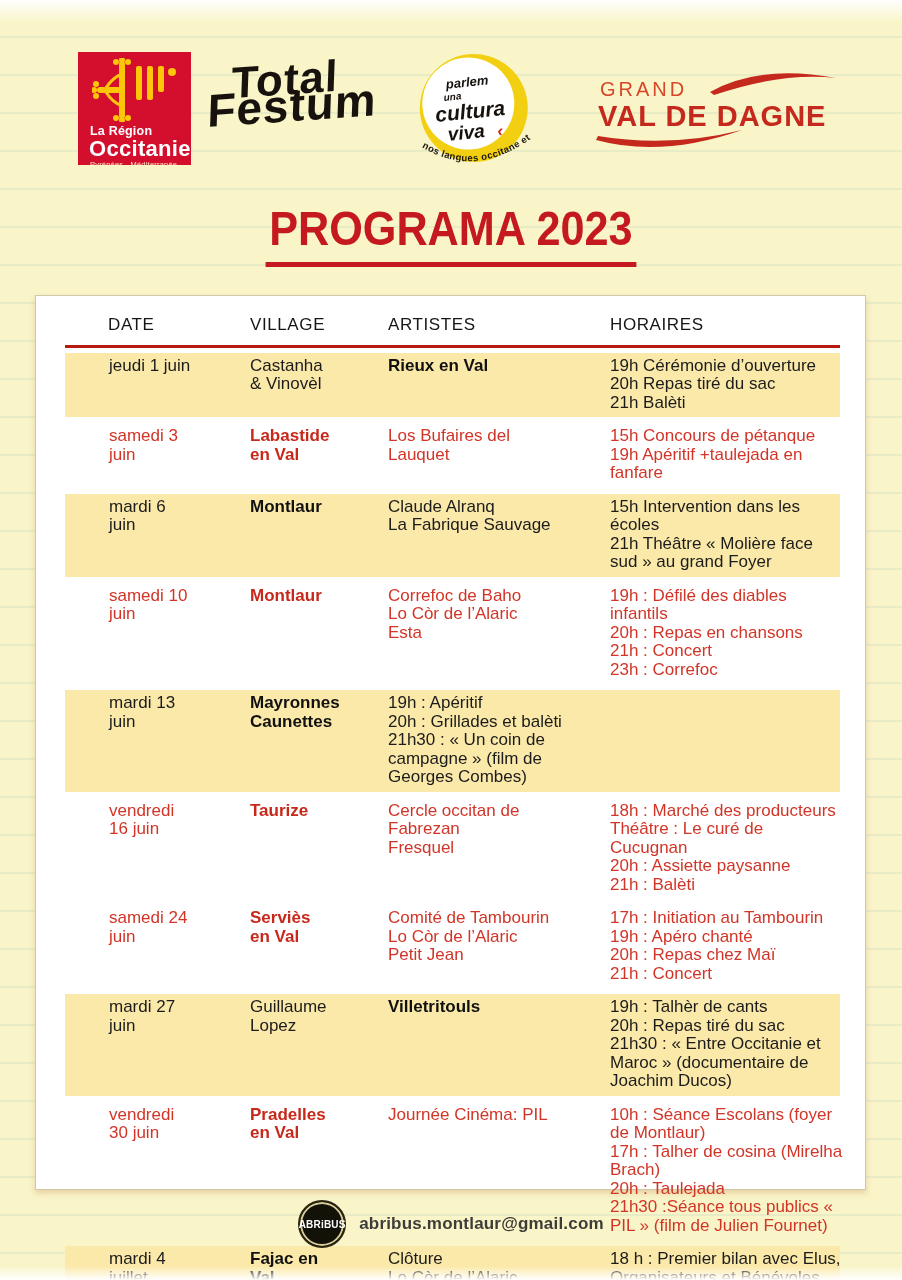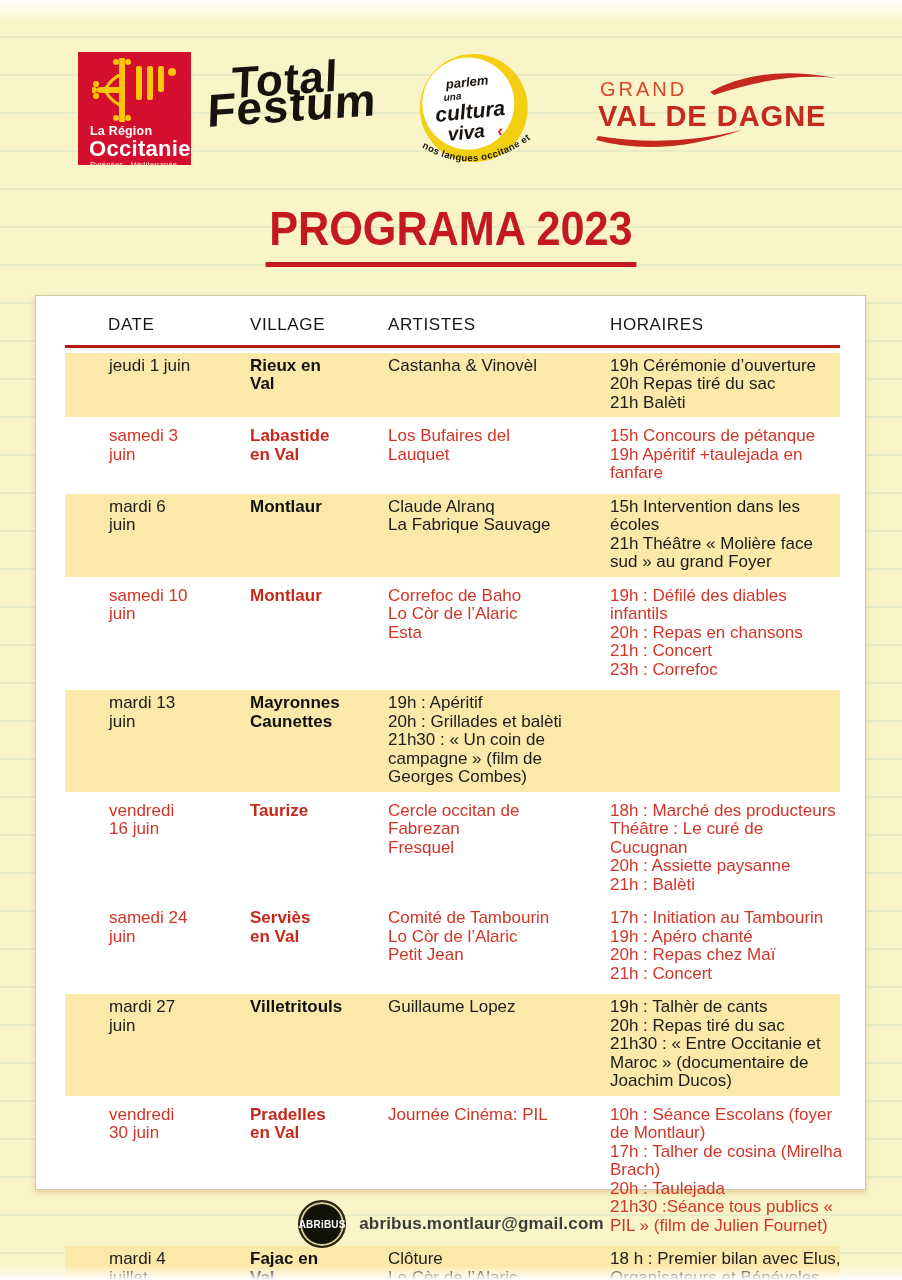--- a/index.html
+++ b/index.html
@@ -169,22 +169,22 @@
     <div class="cell">DATE</div>
     <div class="cell">VILLAGE</div>
     <div class="cell">ARTISTES</div>
     <div class="cell">HORAIRES</div>
   </div>
   <div class="redline"></div>
   <div class="rows">
 
     <div class="row day">
       <div class="cell date">jeudi 1 juin</div>
+      <div class="cell artistes">Castanha &amp; Vinovèl</div>
       <div class="cell village">Rieux en Val</div>
-      <div class="cell artistes">Castanha &amp; Vinovèl</div>
       <div class="cell horaires">19h Cérémonie d’ouverture
 20h Repas tiré du sac
 21h Balèti</div>
     </div>
 
     <div class="row alt">
       <div class="cell date">samedi 3 juin</div>
       <div class="cell village">Labastide en Val</div>
       <div class="cell artistes">Los Bufaires del Lauquet</div>
       <div class="cell horaires">15h Concours de pétanque
@@ -240,22 +240,22 @@
 Lo Còr de l’Alaric
 Petit Jean</div>
       <div class="cell horaires">17h : Initiation au Tambourin
 19h : Apéro chanté
 20h : Repas chez Maï
 21h : Concert</div>
     </div>
 
     <div class="row day">
       <div class="cell date">mardi 27 juin</div>
+      <div class="cell artistes">Guillaume Lopez</div>
       <div class="cell village">Villetritouls</div>
-      <div class="cell artistes">Guillaume Lopez</div>
       <div class="cell horaires">19h : Talhèr de cants
 20h : Repas tiré du sac
 21h30 : « Entre Occitanie et Maroc » (documentaire de Joachim Ducos)</div>
     </div>
 
     <div class="row alt">
       <div class="cell date">vendredi 30 juin</div>
       <div class="cell village">Pradelles en Val</div>
       <div class="cell artistes">Journée Cinéma: PIL</div>
       <div class="cell horaires">10h : Séance Escolans (foyer de Montlaur)

